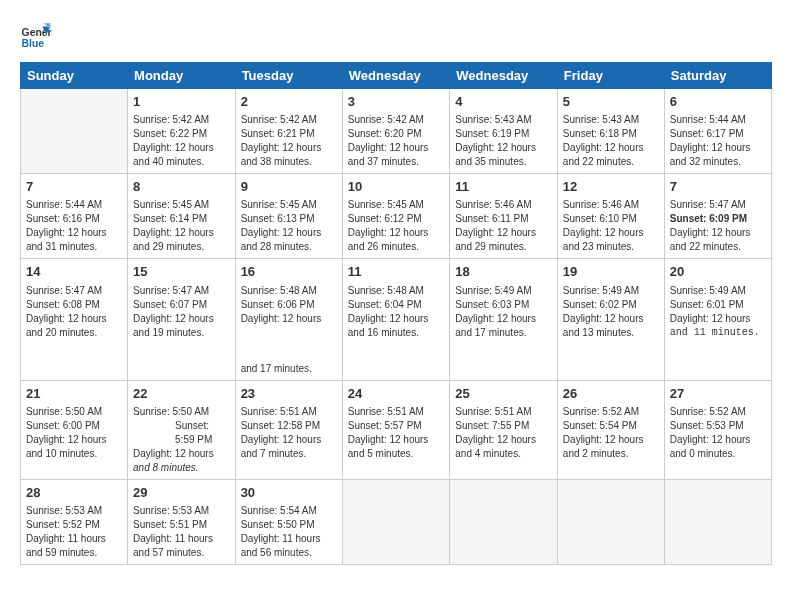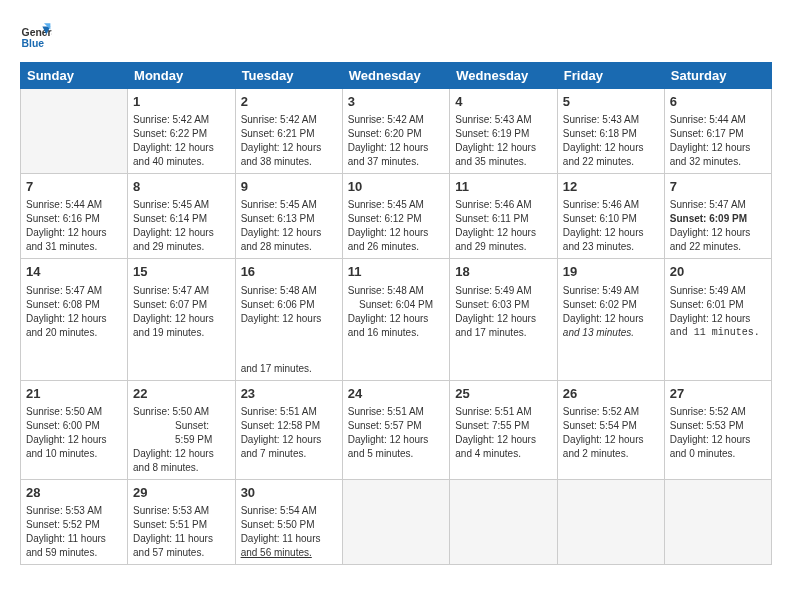--- a/index.html
+++ b/index.html
@@ -214,37 +214,37 @@
         <td>
           <span class="day-number">16</span>
           <span style="display: block;">Sunrise: 5:48 AM</span>
           <span style="display: block;">Sunset: 6:06 PM</span>
           <span style="display: block;">Daylight: 12 hours</span>
           <span style="display: block; margin-top: 36px;">and 17 minutes.</span>
         </td>
         <td>
           <span class="day-number">11</span>
           <span style="display: block;">Sunrise: 5:48 AM</span>
-          <span style="display: block; text-align: center;">Sunset: 6:04 PM</span>
+          <span style="display: block;">Sunset: 6:04 PM</span>
           <span style="display: block;">Daylight: 12 hours</span>
           <span style="display: block;">and 16 minutes.</span>
         </td>
         <td>
           <span class="day-number">18</span>
           <span style="display: block;">Sunrise: 5:49 AM</span>
           <span style="display: block;">Sunset: 6:03 PM</span>
           <span style="display: block;">Daylight: 12 hours</span>
           <span style="display: block;">and 17 minutes.</span>
         </td>
         <td>
           <span class="day-number">19</span>
           <span style="display: block;">Sunrise: 5:49 AM</span>
           <span style="display: block;">Sunset: 6:02 PM</span>
           <span style="display: block;">Daylight: 12 hours</span>
-          <span style="display: block; font-style: italic;">and 13 minutes.</span>
+          <span style="display: block;">and 13 minutes.</span>
         </td>
         <td>
           <span class="day-number">20</span>
           <span style="display: block;">Sunrise: 5:49 AM</span>
           <span style="display: block;">Sunset: 6:01 PM</span>
           <span style="display: block;">Daylight: 12 hours</span>
           <span style="display: block; font-family: Liberation Mono, monospace;">and 11 minutes.</span>
         </td>
       </tr>
       <tr>
@@ -253,21 +253,21 @@
           <span style="display: block;">Sunrise: 5:50 AM</span>
           <span style="display: block;">Sunset: 6:00 PM</span>
           <span style="display: block;">Daylight: 12 hours</span>
           <span style="display: block;">and 10 minutes.</span>
         </td>
         <td>
           <span class="day-number">22</span>
           <span style="display: block;">Sunrise: 5:50 AM</span>
           <span style="display: block; margin-left: 42px;">Sunset: 5:59 PM</span>
           <span style="display: block;">Daylight: 12 hours</span>
-          <span style="display: block;">and 8 minutes.</span>
+          <span style="display: block; font-style: italic;">and 8 minutes.</span>
         </td>
         <td>
           <span class="day-number">23</span>
           <span style="display: block;">Sunrise: 5:51 AM</span>
           <span style="display: block;">Sunset: 12:58 PM</span>
           <span style="display: block;">Daylight: 12 hours</span>
           <span style="display: block;">and 7 minutes.</span>
         </td>
         <td>
           <span class="day-number">24</span>
@@ -311,21 +311,21 @@
           <span style="display: block;">Sunrise: 5:53 AM</span>
           <span style="display: block;">Sunset: 5:51 PM</span>
           <span style="display: block;">Daylight: 11 hours</span>
           <span style="display: block;">and 57 minutes.</span>
         </td>
         <td>
           <span class="day-number">30</span>
           <span style="display: block;">Sunrise: 5:54 AM</span>
           <span style="display: block;">Sunset: 5:50 PM</span>
           <span style="display: block;">Daylight: 11 hours</span>
-          <span style="display: block; text-decoration: underline;">and 56 minutes.</span>
+          <span style="display: block;">and 56 minutes.</span>
         </td>
         <td class="empty"></td>
         <td class="empty"></td>
         <td class="empty"></td>
         <td class="empty"></td>
       </tr>
     </tbody>
 </table>
 
 </body></html>

